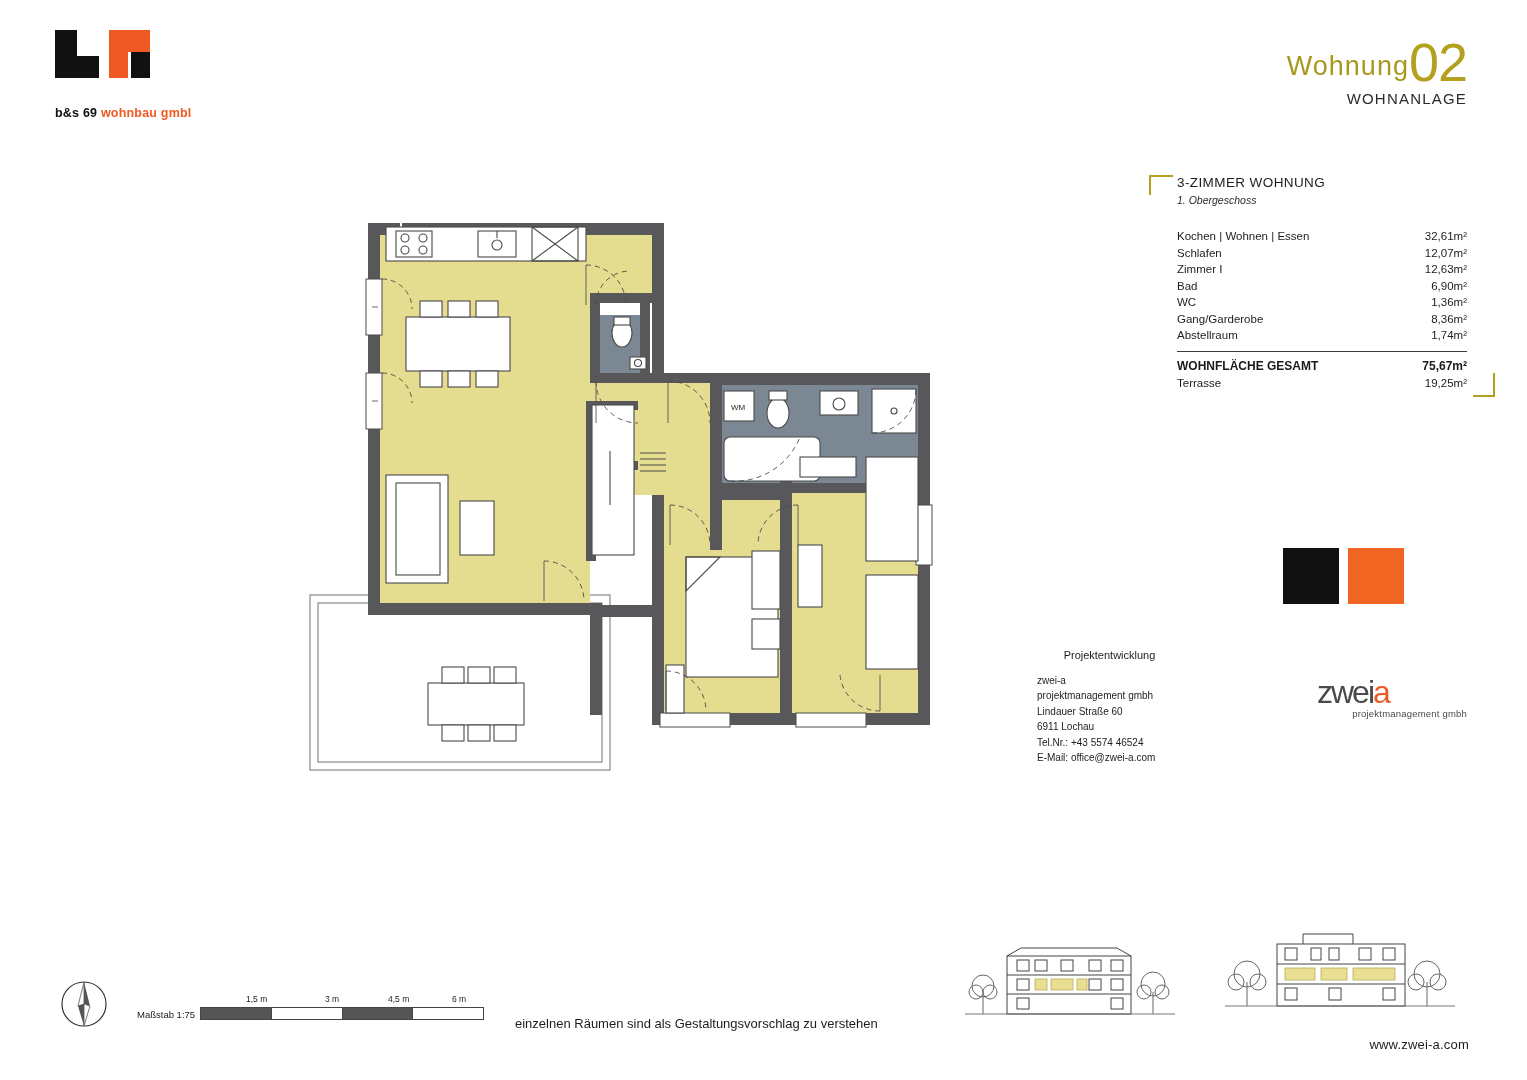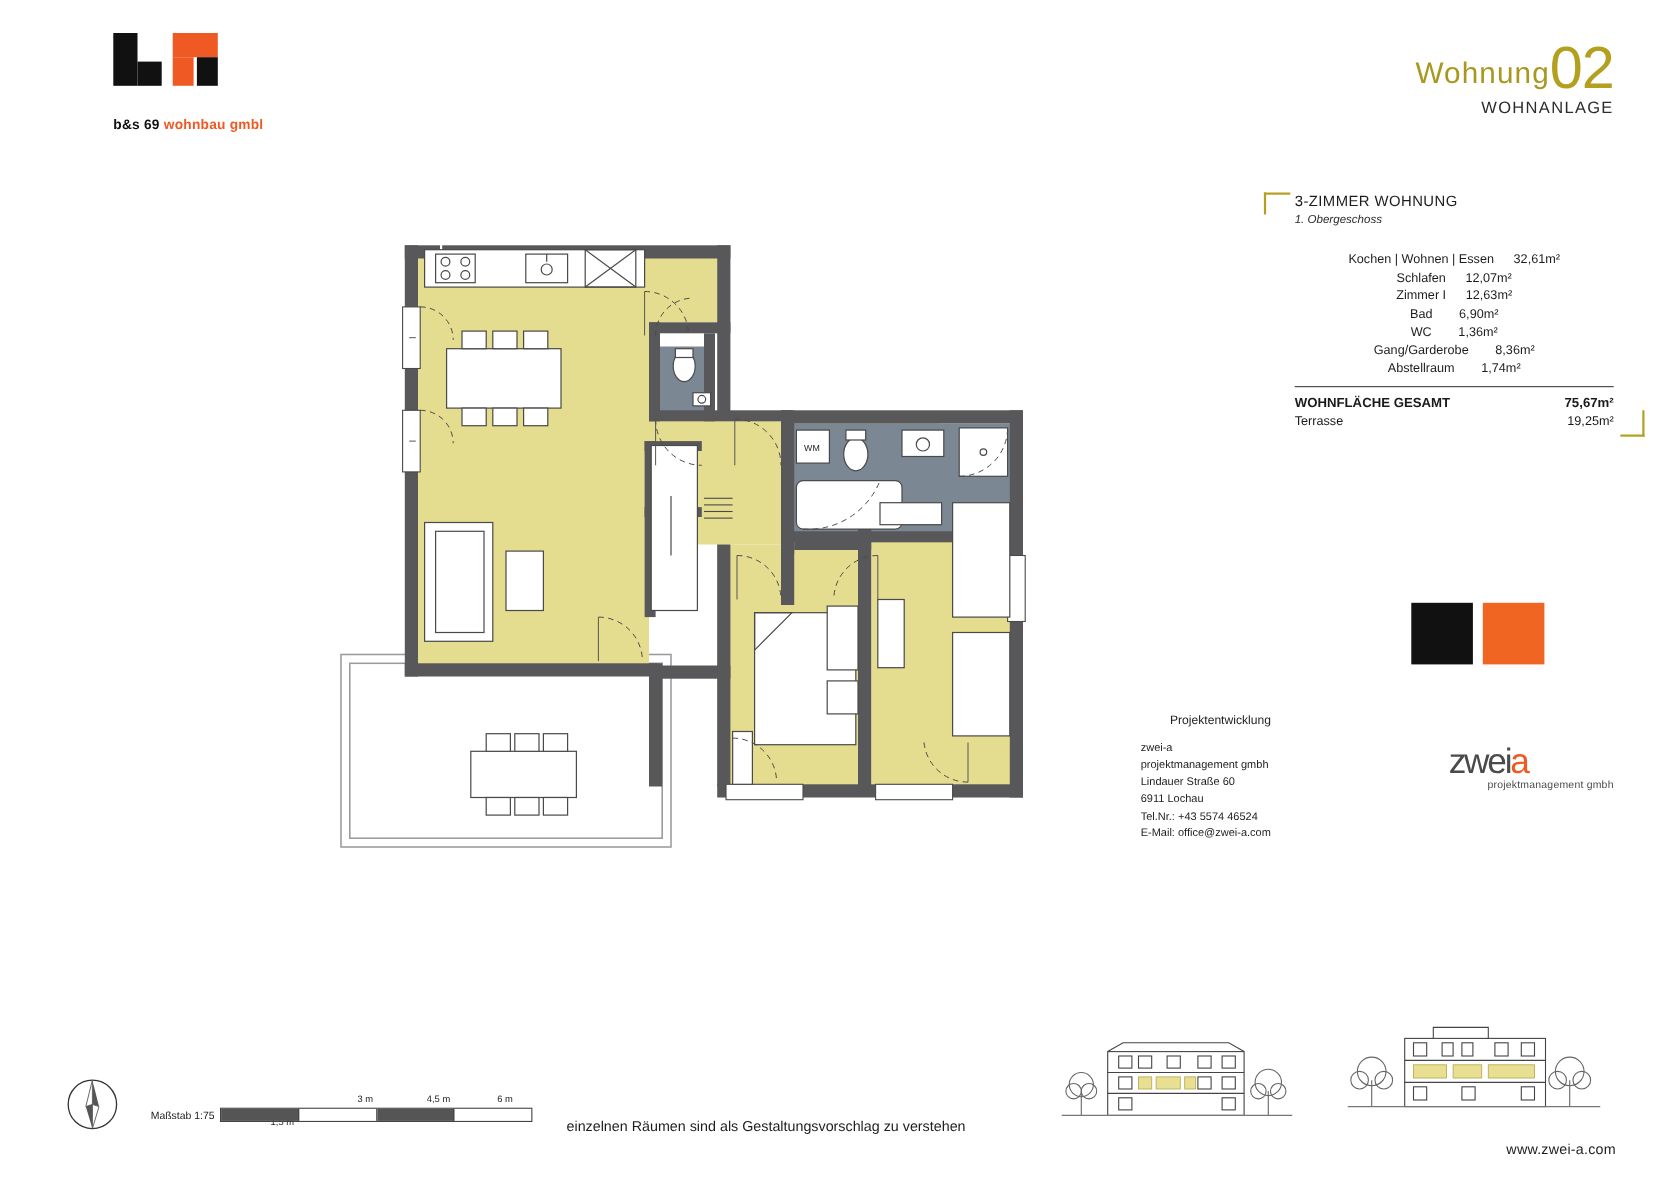--- a/index.html
+++ b/index.html
@@ -7,42 +7,42 @@
     width:1527px;height:1080px;
     background:#ffffff;
     font-family:"Liberation Sans", sans-serif;
     color:#1a1a1a;
     position:relative;
     overflow:hidden;
   }
   .abs{position:absolute;}
 
   
-  #logo{left:55px;top:30px;width:200px;margin-left:48px;}
+  #logo{left:55px;top:30px;width:200px;}
   .logo-mark{width:95px;height:68px;position:relative;}
   .lm{position:absolute;}
   .logo-text{margin-top:8px;font-size:12.5px;font-weight:bold;letter-spacing:.2px;}
   .logo-text .blk{color:#111;}
   .logo-text .org{color:#ef5a24;}
 
   
   #title-block{right:60px;top:38px;text-align:right;width:460px;}
   .wohnung-line{display:flex;align-items:flex-end;justify-content:flex-end;}
   .w-word{font-size:27px;color:#a8981f;letter-spacing:1px;padding-bottom:6px;}
   .w-num{font-size:54px;color:#b3a01f;line-height:.92;font-weight:400;letter-spacing:-1px;}
   .sub1{font-size:15px;letter-spacing:1.2px;color:#2b2b2b;margin-top:2px;}
   .sub2{font-size:15px;letter-spacing:1.2px;color:#2b2b2b;}
 
   
   #spec{right:60px;top:175px;width:290px;}
   #spec .bracket-top{border-left:2px solid #b3a01f;border-top:2px solid #b3a01f;height:18px;width:22px;position:absolute;left:-28px;top:0;}
   .spec-title{font-size:13.5px;letter-spacing:.4px;color:#1d1d1d;}
   .spec-sub{font-size:10.5px;font-style:italic;color:#2b2b2b;margin-top:4px;}
   .room-list{margin-top:22px;}
-  .room-row{display:flex;justify-content:center;font-size:11.5px;line-height:16.5px;color:#1d1d1d;}
+  .room-row{display:flex;justify-content:space-between;font-size:11.5px;line-height:16.5px;color:#1d1d1d;}
   .room-row .val{text-align:right;min-width:60px;}
   .rule{border-top:1px solid #3c3c3c;margin:7px 0 6px 0;}
   .total-row{display:flex;justify-content:space-between;font-size:12px;font-weight:bold;line-height:17px;}
   .terr-row{display:flex;justify-content:space-between;font-size:11.5px;line-height:16px;}
   #spec .bracket-bot{border-right:2px solid #b3a01f;border-bottom:2px solid #b3a01f;height:22px;width:20px;position:absolute;right:-28px;bottom:-6px;}
 
   
   #swatches{right:123px;top:548px;display:flex;gap:9px;}
   .sw{width:56px;height:56px;}
 
@@ -175,21 +175,21 @@
     <polygon points="24,2 30,26 24,24" fill="#555"></polygon>
     <polygon points="24,2 18,26 24,24" fill="#fff" stroke="#555" stroke-width=".8"></polygon>
     <polygon points="24,46 30,26 24,24" fill="#fff" stroke="#555" stroke-width=".8"></polygon>
     <polygon points="24,46 18,26 24,24" fill="#555"></polygon>
   </svg>
 </div>
 
 <div class="abs" id="scalebar">
   <div class="sb-label">Maßstab 1:75</div>
   <div class="sb-ticks">
-    <span class="sb-tick" style="left:46px;margin-top:21px;">1,5 m</span>
+    <span class="sb-tick" style="left:46px;">1,5 m</span>
     <span class="sb-tick" style="left:125px;">3 m</span>
     <span class="sb-tick" style="left:188px;">4,5 m</span>
     <span class="sb-tick" style="left:252px;">6 m</span>
   </div>
   <div class="sb-bar">
     <div class="sb-seg fill"></div>
     <div class="sb-seg"></div>
     <div class="sb-seg fill"></div>
     <div class="sb-seg"></div>
   </div>

